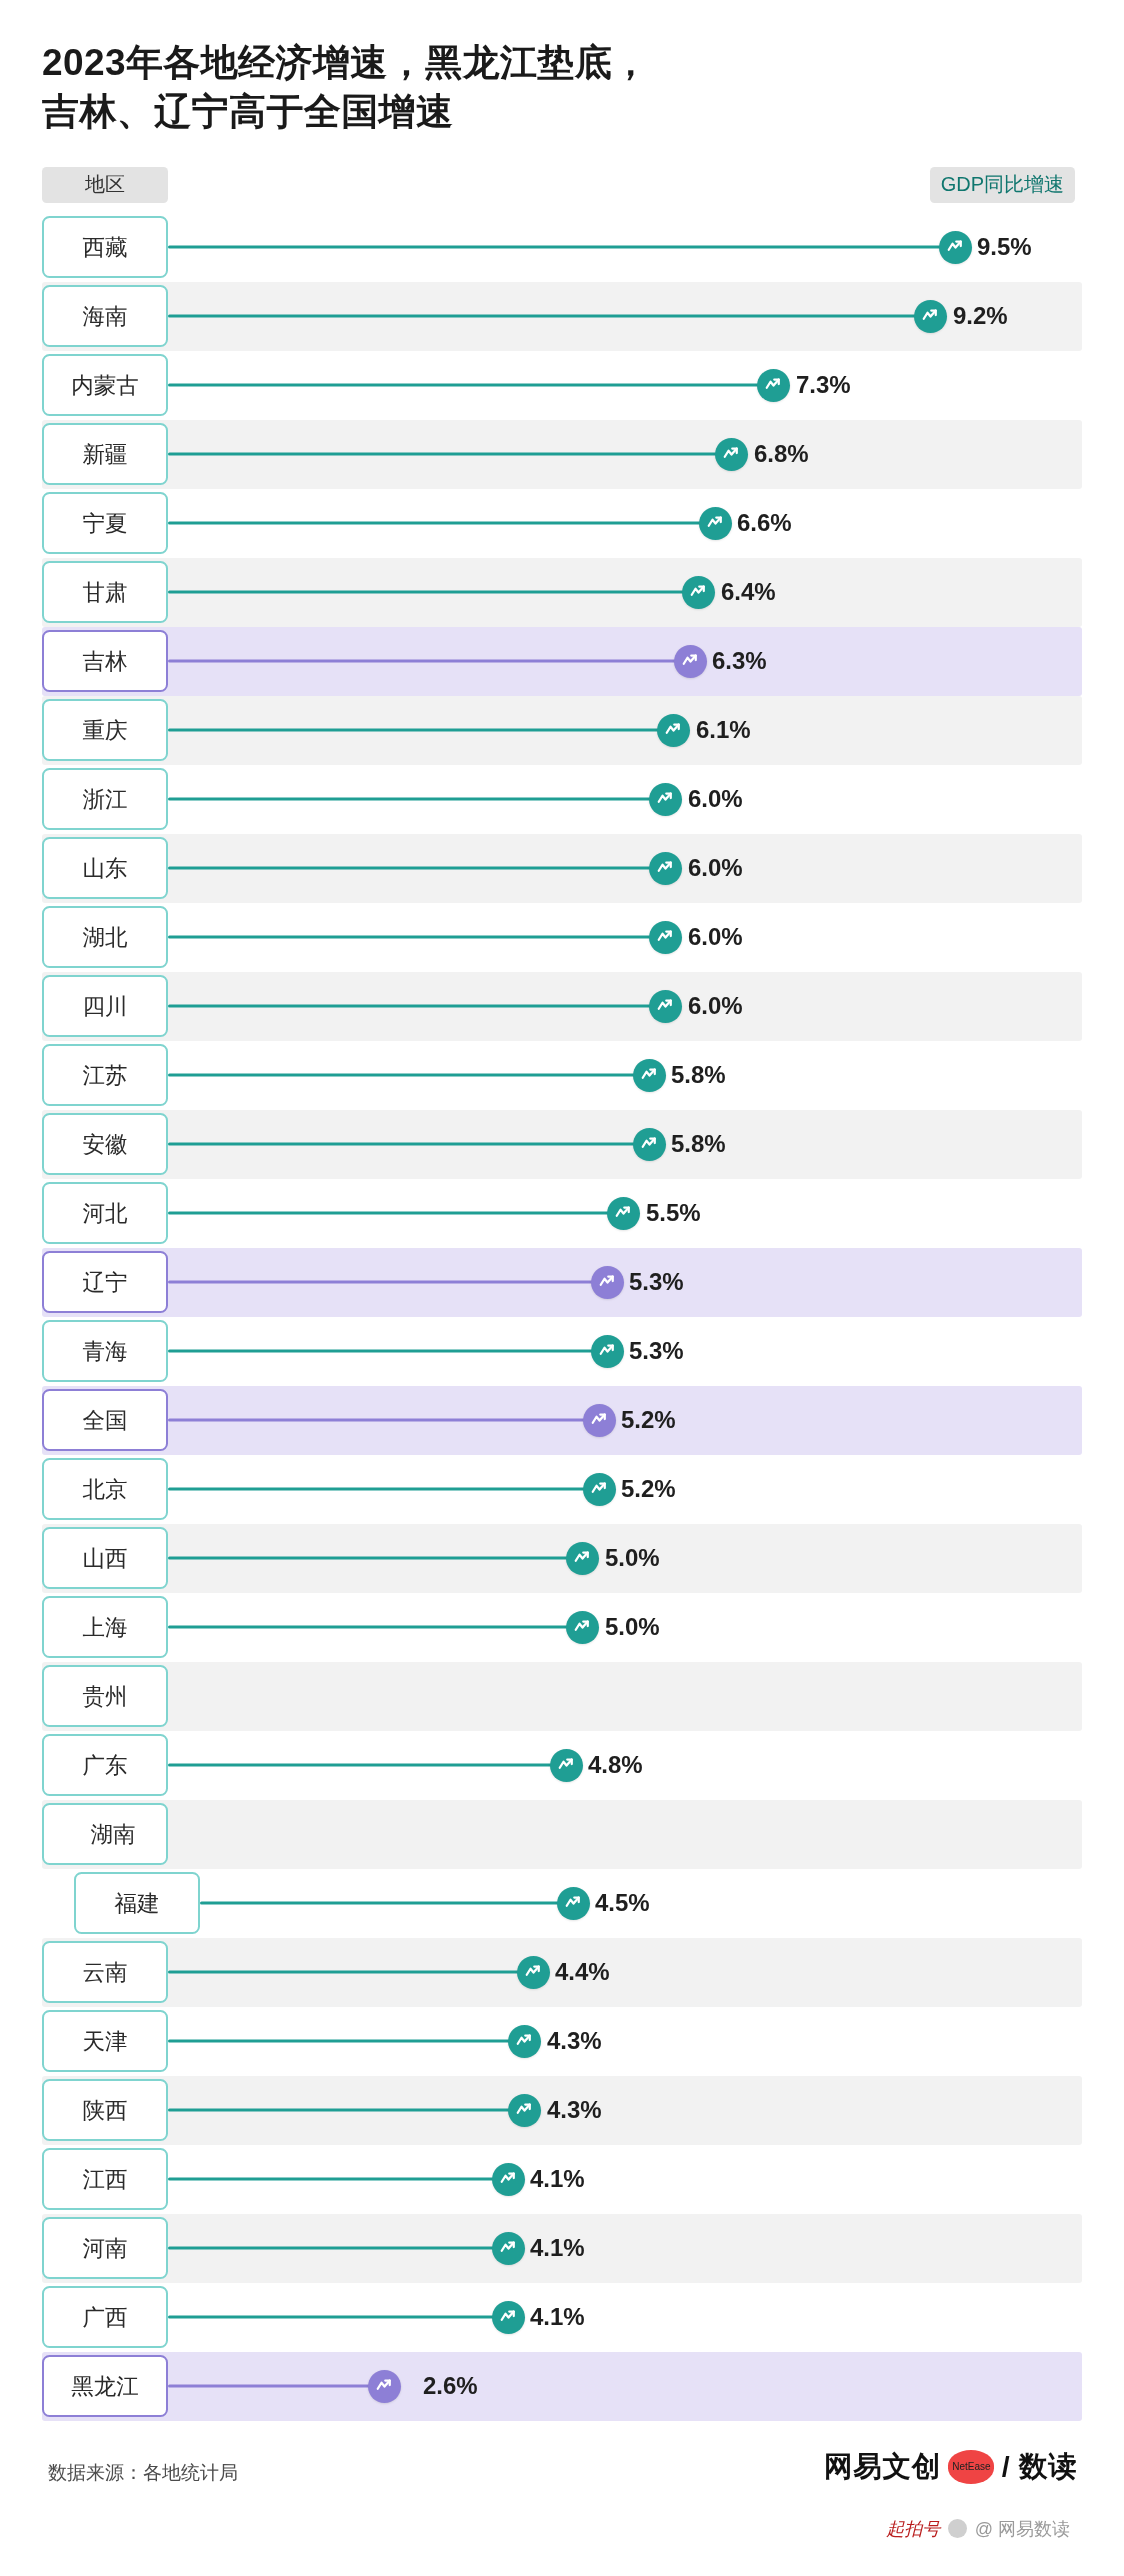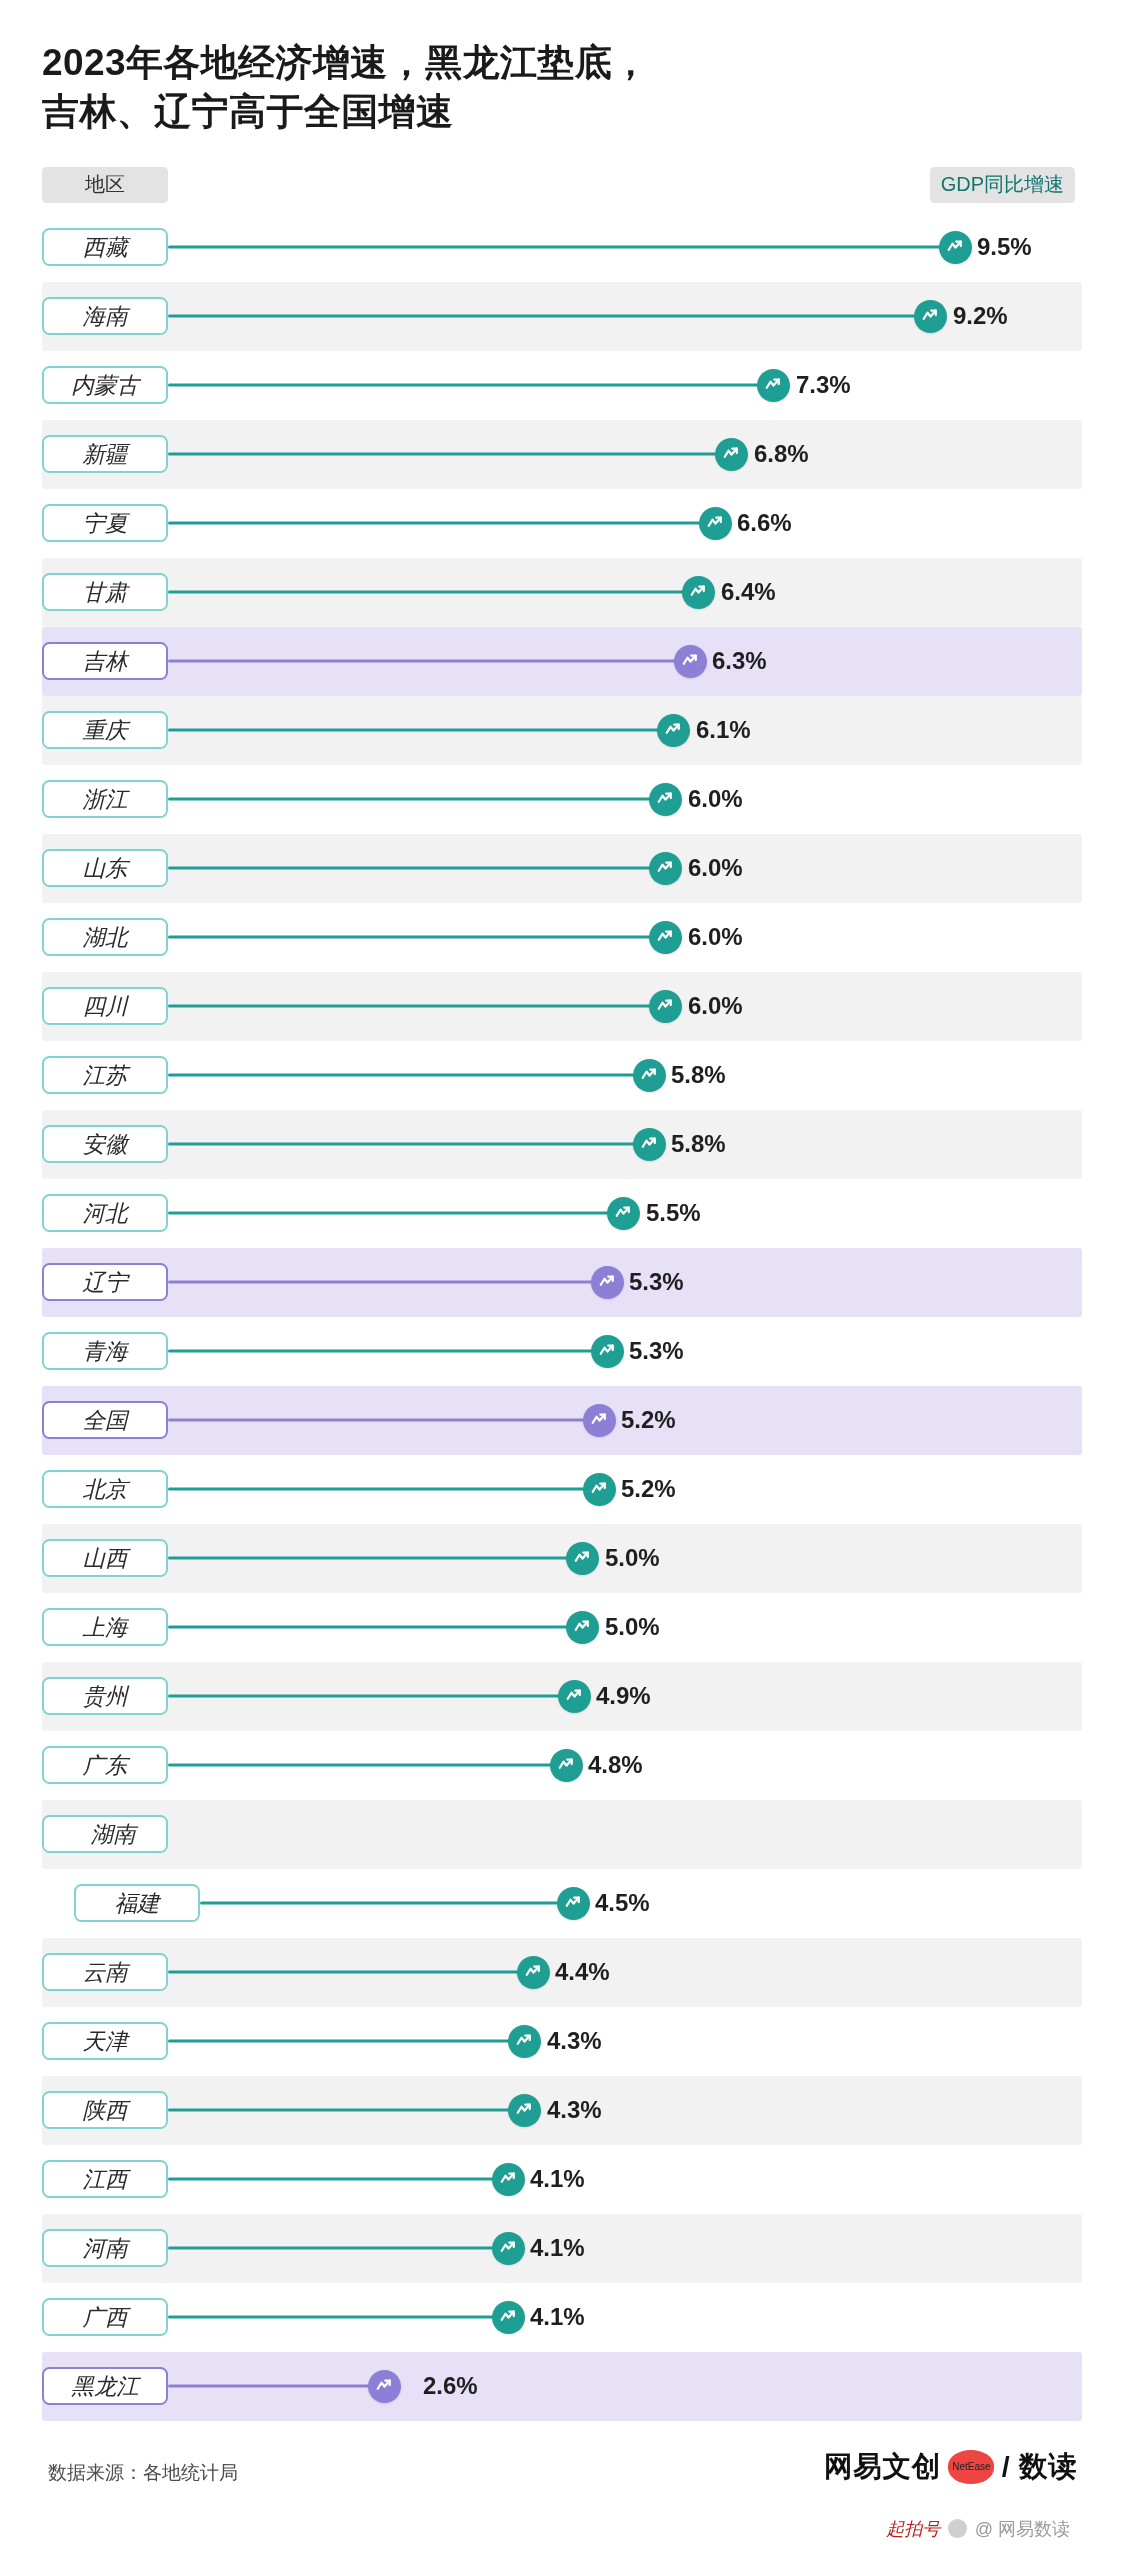--- a/index.html
+++ b/index.html
@@ -79,30 +79,29 @@
     right:0;
     height:69px;
     border-radius:3px;
     z-index:0;
   }
   .label{
     position:relative;
     z-index:2;
     width:126px;
     flex:0 0 126px;
-    height:38px;
+    height:62px;
     box-sizing:border-box;
     border-radius:7.5px;
     display:flex;
     align-items:center;
     justify-content:center;
     font-size:22.5px;
     color:#2a2a2a;
     background:#ffffff;
-    font-style:italic;
   }
   .plot{
     position:relative;
     z-index:2;
     flex:1 1 auto;
     height:69px;
   }
   .stem{
     position:absolute;
     left:0;
@@ -497,30 +496,20 @@
               <polyline points="5,17 10,9 14,14 21,6" fill="none" stroke="#ffffff" stroke-width="3" stroke-linecap="round" stroke-linejoin="round"></polyline>
               <polyline points="15,6 21,6 21,12" fill="none" stroke="#ffffff" stroke-width="3" stroke-linecap="round" stroke-linejoin="round"></polyline>
             </svg>
           </div>
           <div class="val" style="left: 437px;">5.0%</div>
         </div>
       </div>
       <div class="row">
         <div class="band" style="background: rgb(242, 242, 242);"></div>
         <div class="label" style="border: 2.2px solid rgb(127, 212, 207);">贵州</div>
-        <div class="plot">
-          <div class="stem" style="width: 406px; background: rgb(31, 158, 148);"></div>
-          <div class="dot" style="left: 406px; background: rgb(31, 158, 148);">
-            <svg width="19.5" height="19.5" viewBox="0 0 26 26" aria-hidden="true">
-              <polyline points="5,17 10,9 14,14 21,6" fill="none" stroke="#ffffff" stroke-width="3" stroke-linecap="round" stroke-linejoin="round"></polyline>
-              <polyline points="15,6 21,6 21,12" fill="none" stroke="#ffffff" stroke-width="3" stroke-linecap="round" stroke-linejoin="round"></polyline>
-            </svg>
-          </div>
-          <div class="val" style="left: 428px;">4.9%</div>
-        </div>
       </div>
       <div class="row">
         <div class="band" style="background: transparent;"></div>
         <div class="label" style="border: 2.2px solid rgb(127, 212, 207);">广东</div>
         <div class="plot">
           <div class="stem" style="width: 398px; background: rgb(31, 158, 148);"></div>
           <div class="dot" style="left: 398px; background: rgb(31, 158, 148);">
             <svg width="19.5" height="19.5" viewBox="0 0 26 26" aria-hidden="true">
               <polyline points="5,17 10,9 14,14 21,6" fill="none" stroke="#ffffff" stroke-width="3" stroke-linecap="round" stroke-linejoin="round"></polyline>
               <polyline points="15,6 21,6 21,12" fill="none" stroke="#ffffff" stroke-width="3" stroke-linecap="round" stroke-linejoin="round"></polyline>

